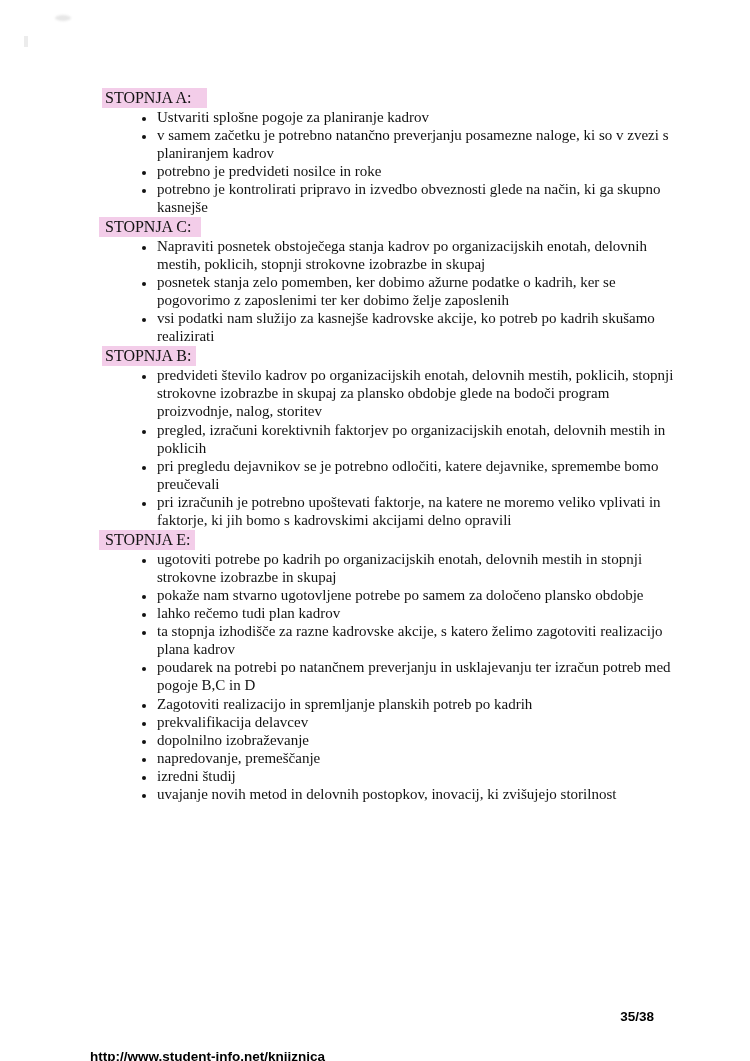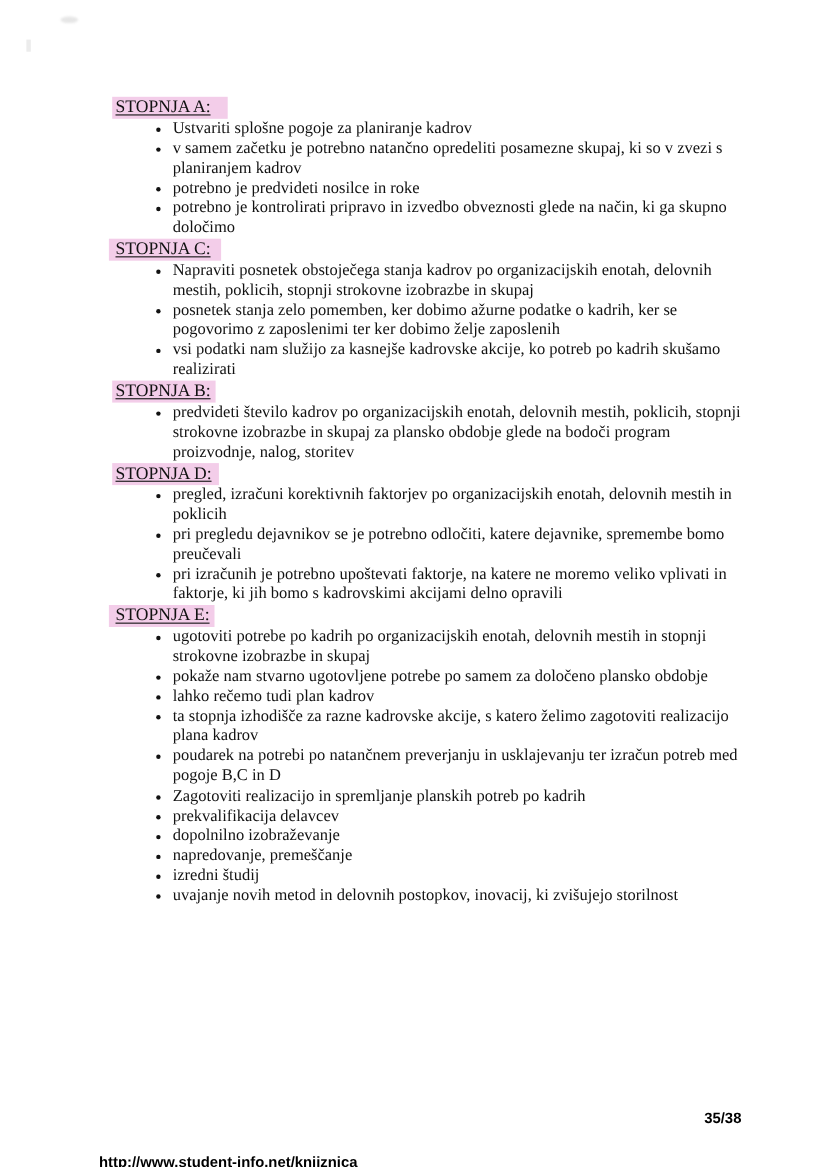--- a/index.html
+++ b/index.html
@@ -27,21 +27,20 @@
   }
 
   .stage-heading {
     font-size:16px;
     font-weight:400;
     line-height:19px;
     margin:0;
   }
   .stage-heading .hl {
     background:var(--hl,#f3cde9);
-    text-decoration:underline;
     text-underline-offset:2px;
     display:inline-block;
     padding:0 20px 1px 3px;
     margin-left:-3px;
   }
   
   section.s0 .hl { padding-right:16px; }
   section.s1 .hl { padding-right:5px; }
   section.s2 .hl { padding-right:10px; padding-left:6px; margin-left:-6px; }
   section.s3 .hl { padding-right:7px; }
@@ -64,58 +63,57 @@
 
   .footer {
     position:absolute;
     left:0; right:0; top:1009px;
     font-family:"Liberation Sans","DejaVu Sans",sans-serif;
     font-weight:bold;
     font-size:13.5px;
     color:#000;
   }
   .footer .url  { position:absolute; left:90px; top:0;margin-top:40px; }
-  .footer .pageno { position:absolute; right:76px; top:0;margin-left:36px; }
+  .footer .pageno { position:absolute; right:96px; top:0;margin-left:36px; }
 </style>
 </head>
 <body>
 
 <div class="page">
   <div class="artifact a1"></div>
   <div class="artifact a2"></div>
 
   <main class="content" id="sections-root" style="--hl: #f3cde9;">
   <section class="stage s0">
     <h2 class="stage-heading"><span class="hl">STOPNJA A:</span></h2>
     <ul class="stage-items">
           <li>Ustvariti splošne pogoje za planiranje kadrov</li>
-          <li>v samem začetku je potrebno natančno opredeliti posamezne skupaj, ki so v zvezi s planiranjem kadrov</li>
+          <li>v samem začetku je potrebno natančno preverjanju posamezne naloge, ki so v zvezi s planiranjem kadrov</li>
           <li>potrebno je predvideti nosilce in roke</li>
-          <li>potrebno je kontrolirati pripravo in izvedbo obveznosti glede na način, ki ga skupno določimo</li>
+          <li>potrebno je kontrolirati pripravo in izvedbo obveznosti glede na način, ki ga skupno kasnejše</li>
         </ul>
   </section>
 
   <section class="stage s2">
     <h2 class="stage-heading"><span class="hl">STOPNJA C:</span></h2>
     <ul class="stage-items">
           <li>Napraviti posnetek obstoječega stanja kadrov po organizacijskih enotah, delovnih mestih, poklicih, stopnji strokovne izobrazbe in skupaj</li>
           <li>posnetek stanja zelo pomemben, ker dobimo ažurne podatke o kadrih, ker se pogovorimo z zaposlenimi ter ker dobimo želje zaposlenih</li>
           <li>vsi podatki nam služijo za kasnejše kadrovske akcije, ko potreb po kadrih skušamo realizirati</li>
         </ul>
   </section>
 
   <section class="stage s1">
     <h2 class="stage-heading"><span class="hl">STOPNJA B:</span></h2>
     <ul class="stage-items">
           <li>predvideti število kadrov po organizacijskih enotah, delovnih mestih, poklicih, stopnji strokovne izobrazbe in skupaj za plansko obdobje glede na bodoči program proizvodnje, nalog, storitev</li>
         </ul>
   </section>
 
   <section class="stage s3">
-    <h2 class="stage-heading"><span class="hl">STOPNJA D:</span></h2>
     <ul class="stage-items">
           <li>pregled, izračuni korektivnih faktorjev po organizacijskih enotah, delovnih mestih in poklicih</li>
           <li>pri pregledu dejavnikov se je potrebno odločiti, katere dejavnike, spremembe bomo preučevali</li>
           <li>pri izračunih je potrebno upoštevati faktorje, na katere ne moremo veliko vplivati in faktorje, ki jih bomo s kadrovskimi akcijami delno opravili</li>
         </ul>
   </section>
 
   <section class="stage s4">
     <h2 class="stage-heading"><span class="hl">STOPNJA E:</span></h2>
     <ul class="stage-items">

